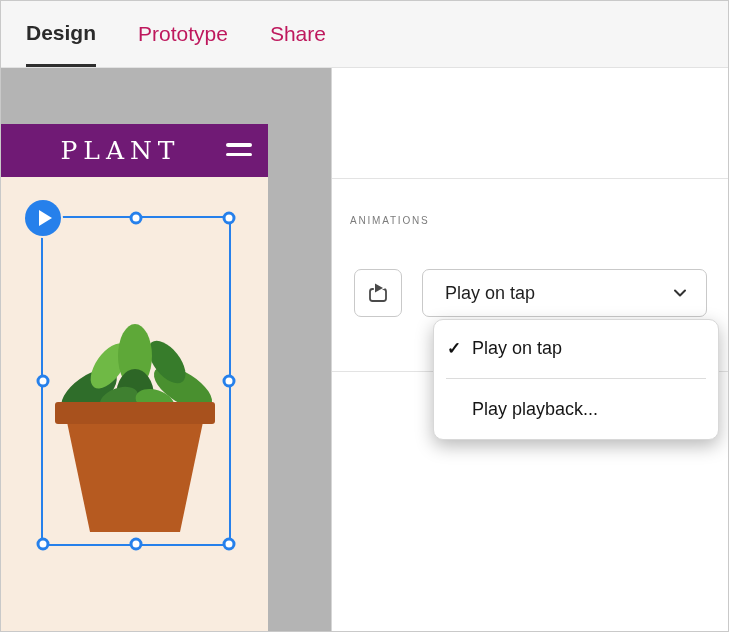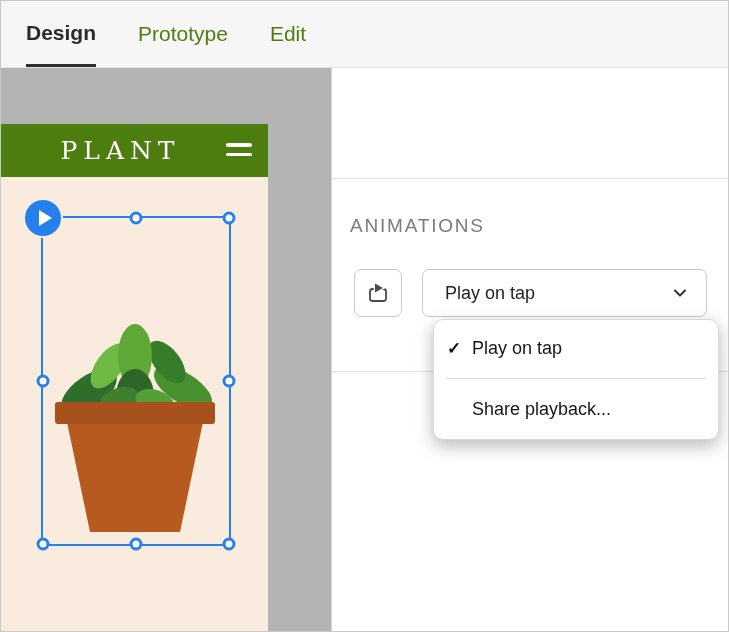--- a/index.html
+++ b/index.html
@@ -12,38 +12,38 @@
   }
 
   
   .topbar {
     position:absolute; top:0; left:0; right:0; height:67px;
     background:#f6f6f6; border-bottom:1px solid #e2e2e2;
     display:flex; align-items:stretch; padding-left:25px; gap:42px;
   }
   .tab {
     display:flex; align-items:center; height:100%;
-    font-size:21px; color:#4d7c0f; cursor:default;
+    font-size:21px; color:#be185d; cursor:default;
   }
   .tab.active {
     color:#2b2b2b; font-weight:700;
     border-bottom:3px solid #2e2e2e;
   }
 
   
   .canvas {
     position:absolute; top:67px; left:0; width:330px; bottom:0;
     background:#b4b4b4; overflow:hidden;
   }
   .artboard {
     position:absolute; left:0; top:56px; width:267px; height:510px;
     background:#f9ecdf;
   }
   .artboard-header {
-    position:relative; height:53px; background:#4d7c0f;
+    position:relative; height:53px; background:#701a75;
     display:flex; align-items:center; justify-content:center;
   }
   .artboard-title {
     font-family:"DejaVu Serif", serif;
     color:#ffffff; font-size:25px; letter-spacing:6px;
     margin-right:28px;
   }
   .hamburger { position:absolute; right:16px; top:19px; }
   .hamburger .bar { width:26px; height:3.5px; background:#ffffff; border-radius:2px; }
   .hamburger .bar + .bar { margin-top:6px; }
@@ -79,21 +79,21 @@
 
   
   .panel {
     position:absolute; left:330px; top:67px; right:0; bottom:0;
     background:#ffffff; border-left:1px solid #d6d6d6;
   }
   .panel .divider1 { position:absolute; top:110px; left:0; right:0; border-top:1px solid #e3e3e3; }
   .panel .divider2 { position:absolute; top:303px; left:0; right:0; border-top:1px solid #e3e3e3; }
   .section-title {
     position:absolute; left:18px; top:147px;
-    font-size:19px; letter-spacing:1.8px; color:#7b7b7b; font-weight:500;
+    font-size:10px; letter-spacing:1.8px; color:#7b7b7b; font-weight:500;
   }
   .trigger-btn {
     position:absolute; left:22px; top:201px; width:48px; height:48px;
     background:#ffffff; border:1px solid #c9c9c9; border-radius:7px;
     display:flex; align-items:center; justify-content:center; cursor:default;
   }
   .playback-select {
     position:absolute; left:90px; top:201px; width:285px; height:48px;
     background:#ffffff; border:1px solid #c9c9c9; border-radius:7px;
     display:flex; align-items:center; cursor:default;
@@ -122,21 +122,21 @@
   .menu-sep { border-top:1px solid #dcdcdc; margin:10px 12px; }
 </style>
 </head>
 <body>
 
 <div class="window">
 
   <div class="topbar">
     <div class="tab active">Design</div>
     <div class="tab">Prototype</div>
-    <div class="tab">Edit</div>
+    <div class="tab">Share</div>
   </div>
 
   <div class="canvas">
     <div class="artboard">
       <div class="artboard-header">
         <div class="artboard-title">PLANT</div>
         <div class="hamburger">
           <div class="bar"></div>
           <div class="bar"></div>
         </div>
@@ -199,17 +199,17 @@
   </div>
 
   <div class="menu">
     <div class="menu-item">
       <span class="check">✓</span>
       <span class="label">Play on tap</span>
     </div>
     <div class="menu-sep"></div>
     <div class="menu-item">
       <span class="check"></span>
-      <span class="label">Share playback...</span>
+      <span class="label">Play playback...</span>
     </div>
   </div>
 
 </div>
 
 </body></html>

